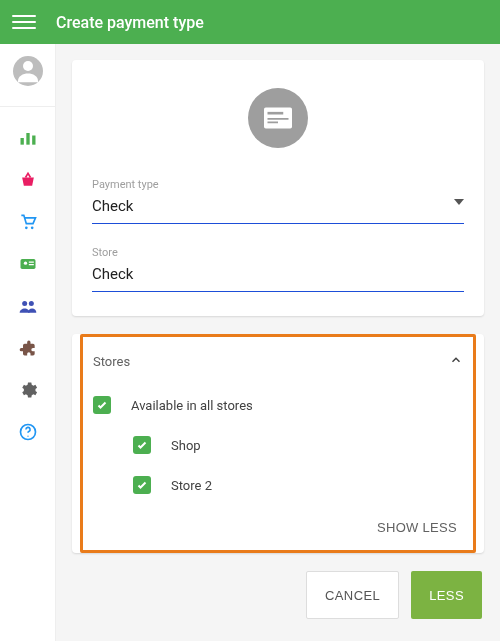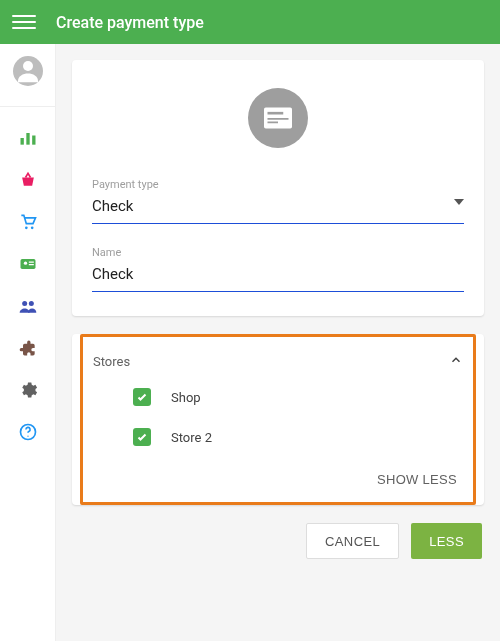--- a/index.html
+++ b/index.html
@@ -36,21 +36,21 @@
   .stores-header .lbl { font-size: 13px; color: #616161; }
   .stores-header .chev { cursor: pointer; }
   .store-row { display: flex; align-items: center; height: 40px; font-size: 13px; color: #424242; }
   .store-row.indent { padding-left: 40px; }
   .chk { width: 18px; height: 18px; background: #4caf50; border-radius: 3px; margin-right: 20px; display: inline-flex; align-items: center; justify-content: center; cursor: pointer; }
   .chk svg { width: 12px; height: 12px; }
   .showless-row { text-align: right; padding: 12px 6px 14px 0; }
   .showless { font-size: 13px; font-weight: 500; color: #616161; letter-spacing: 0.3px; cursor: pointer; background: none; border: none; }
 
   .footer { display: flex; justify-content: flex-end; gap: 12px; padding: 0 2px 6px 0; }
-  .btn { height: 36px; padding: 0 18px; font-size: 13px; font-weight: 500; border-radius: 2px; cursor: pointer; letter-spacing: 0.4px; display: inline-flex; align-items: center; justify-content: center; }
+  .btn { height: 48px; padding: 0 18px; font-size: 13px; font-weight: 500; border-radius: 2px; cursor: pointer; letter-spacing: 0.4px; display: inline-flex; align-items: center; justify-content: center; }
   .btn-cancel { background: #fff; color: #555; border: 1px solid #ddd; }
   .btn-save { background: #7cb342; color: #fff; border: none; }
 </style>
 </head>
 <body>
 
 <div class="topbar">
   <div class="hamburger">
     <span></span>
       <span></span>
@@ -137,35 +137,43 @@
       </div>
 
       <div class="field-label">Payment type</div>
       <div class="select-row">
         <div class="field-value">Check</div>
         <div class="caret"></div>
       </div>
 
       <div class="field-gap"></div>
 
-      <div class="field-label">Name</div>
+      <div class="field-label">Store</div>
       <div class="field-value">Check</div>
     </div>
 
     <div class="stores-card">
       <div class="stores-inner">
         <div class="stores-header">
           <div class="lbl">Stores</div>
           <div class="chev">
             <svg width="14" height="14" viewBox="0 0 24 24" fill="none" stroke="#424242" stroke-width="2.5">
                 <path d="M6 15l6-6 6 6"></path>
               </svg>
           </div>
         </div>
 
+        <div class="store-row" style="margin-top:8px;">
+          <span class="chk">
+            <svg viewBox="0 0 24 24" fill="none" stroke="#fff" stroke-width="4">
+                <path d="M5 13l4 4 10-10"></path>
+              </svg>
+          </span>
+          <span>Available in all stores</span>
+        </div>
 
         <div class="store-row indent">
           <span class="chk">
             <svg viewBox="0 0 24 24" fill="none" stroke="#fff" stroke-width="4">
                 <path d="M5 13l4 4 10-10"></path>
               </svg>
           </span>
           <span>Shop</span>
         </div>
 

